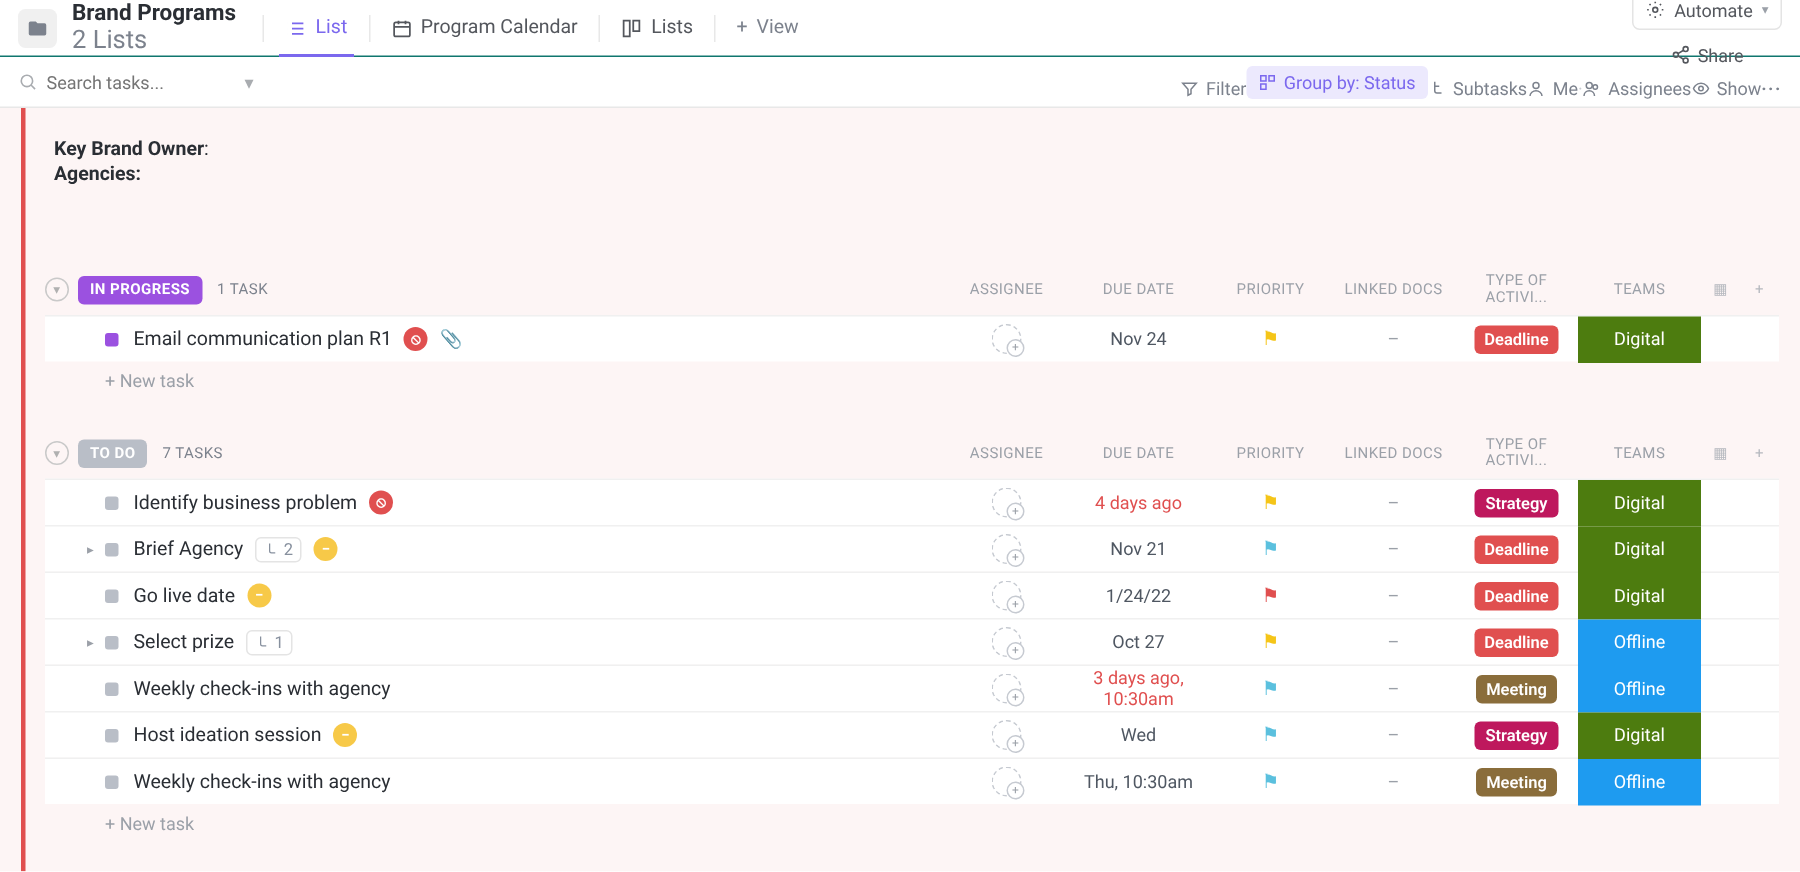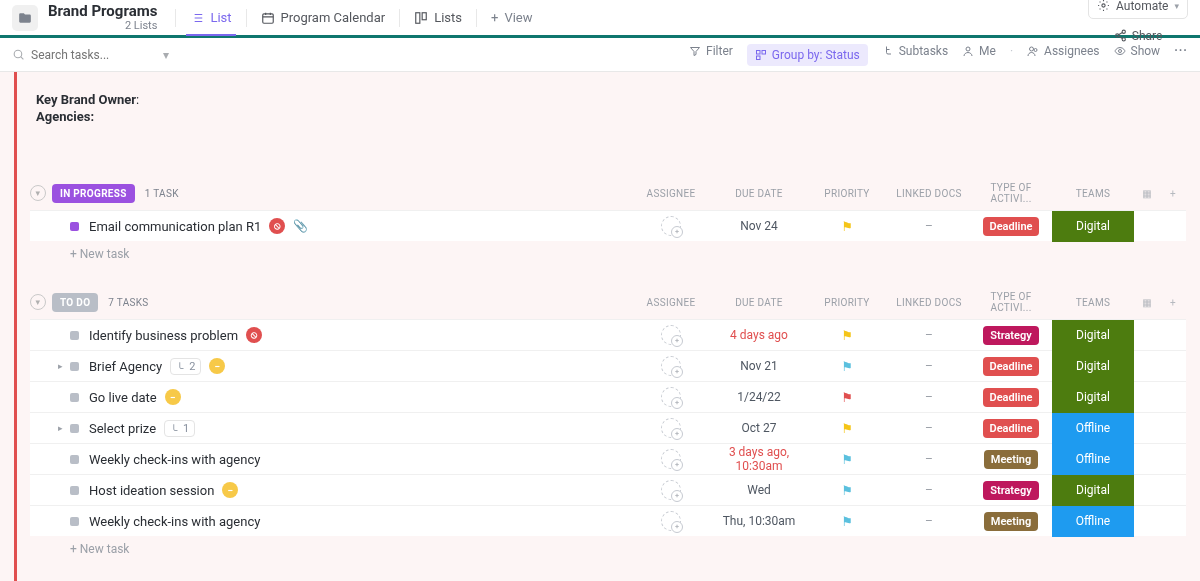--- a/index.html
+++ b/index.html
@@ -1,39 +1,39 @@
 <!DOCTYPE html>
 <html><head>
 <meta charset="utf-8">
 <style>
 * { margin:0; padding:0; box-sizing:border-box; font-family:-apple-system,BlinkMacSystemFont,"Segoe UI",Roboto,sans-serif; }
 body { background:#fff; font-size:13px; color:#2a2e34; width:1200px; height:581px; overflow:hidden; }
 
 
-.header { display:flex; align-items:center; height:38px; padding:0 12px; border-bottom:3px solid #0f766e; }
+.header { display:flex; align-items:center; height:38px; padding:0 12px; border-bottom:1px solid #0f766e; }
 .folder-icon { width:26px; height:26px; background:#f0f0f0; border-radius:5px; display:flex; align-items:center; justify-content:center; margin-right:10px; color:#7c828d; }
 .title-block { display:flex; flex-direction:column; margin-right:18px; }
 .title { font-weight:700; font-size:15px; line-height:1.1; }
-.subtitle { font-size:11px; color:#7c828d;text-align:right; }
+.subtitle { font-size:17px; color:#7c828d; }
 .views { display:flex; align-items:center; height:100%; }
 .view-tab { display:flex; align-items:center; gap:6px; padding:0 14px; height:100%; color:#54575d; cursor:pointer; position:relative; }
 .view-tab.active { color:#7b68ee; }
 .view-tab.active::after { content:""; position:absolute; bottom:-1px; left:10px; right:10px; height:2px; background:#7b68ee; }
 .view-sep { width:1px; height:18px; background:#e8e8e8; }
 .add-view { color:#7c828d; }
 .header-right { margin-left:auto; display:flex; align-items:center; gap:10px;flex-direction:column; }
 .automate-btn { display:flex; align-items:center; gap:6px; border:1px solid #e4e4e4; border-radius:5px; padding:5px 8px; color:#54575d; cursor:pointer; font-size:12px; }
 .share-btn { display:flex; align-items:center; gap:5px; color:#54575d; cursor:pointer; font-size:12px; }
 
 
 .toolbar { display:flex; align-items:center; height:34px; padding:0 12px; border-bottom:1px solid #e8e8e8; font-size:12px; }
 .search { display:flex; align-items:center; gap:6px; color:#a9acb0; }
 .search input { border:none; outline:none; font-size:12px; width:120px; color:#54575d; }
 .search .caret { color:#a9acb0; margin-left:6px; cursor:pointer; }
-.toolbar-right { margin-left:auto; display:flex; align-items:flex-start; gap:14px; color:#7c828d; }
+.toolbar-right { margin-left:auto; display:flex; align-items:flex-end; color:#7c828d; }
 .tb-item { display:flex; align-items:center; gap:5px; cursor:pointer; }
 .group-by { background:#ece9fd; color:#7b68ee; padding:4px 8px; border-radius:4px; }
 .ellipsis { font-weight:700; letter-spacing:1px; cursor:pointer; }
 
 
 .body { position:relative; padding:18px 14px 10px 18px; height:calc(581px - 38px - 34px); overflow:auto; background:linear-gradient(#fdf5f5,#fdf5f5); }
 .red-stripe { position:absolute; left:14px; top:0; bottom:0; width:3px; background:#e04f4f; }
 .intro-label { font-size:13px; font-weight:700; margin:2px 0 2px 18px; }
 .intro-label span.colon { font-weight:400; }
 

